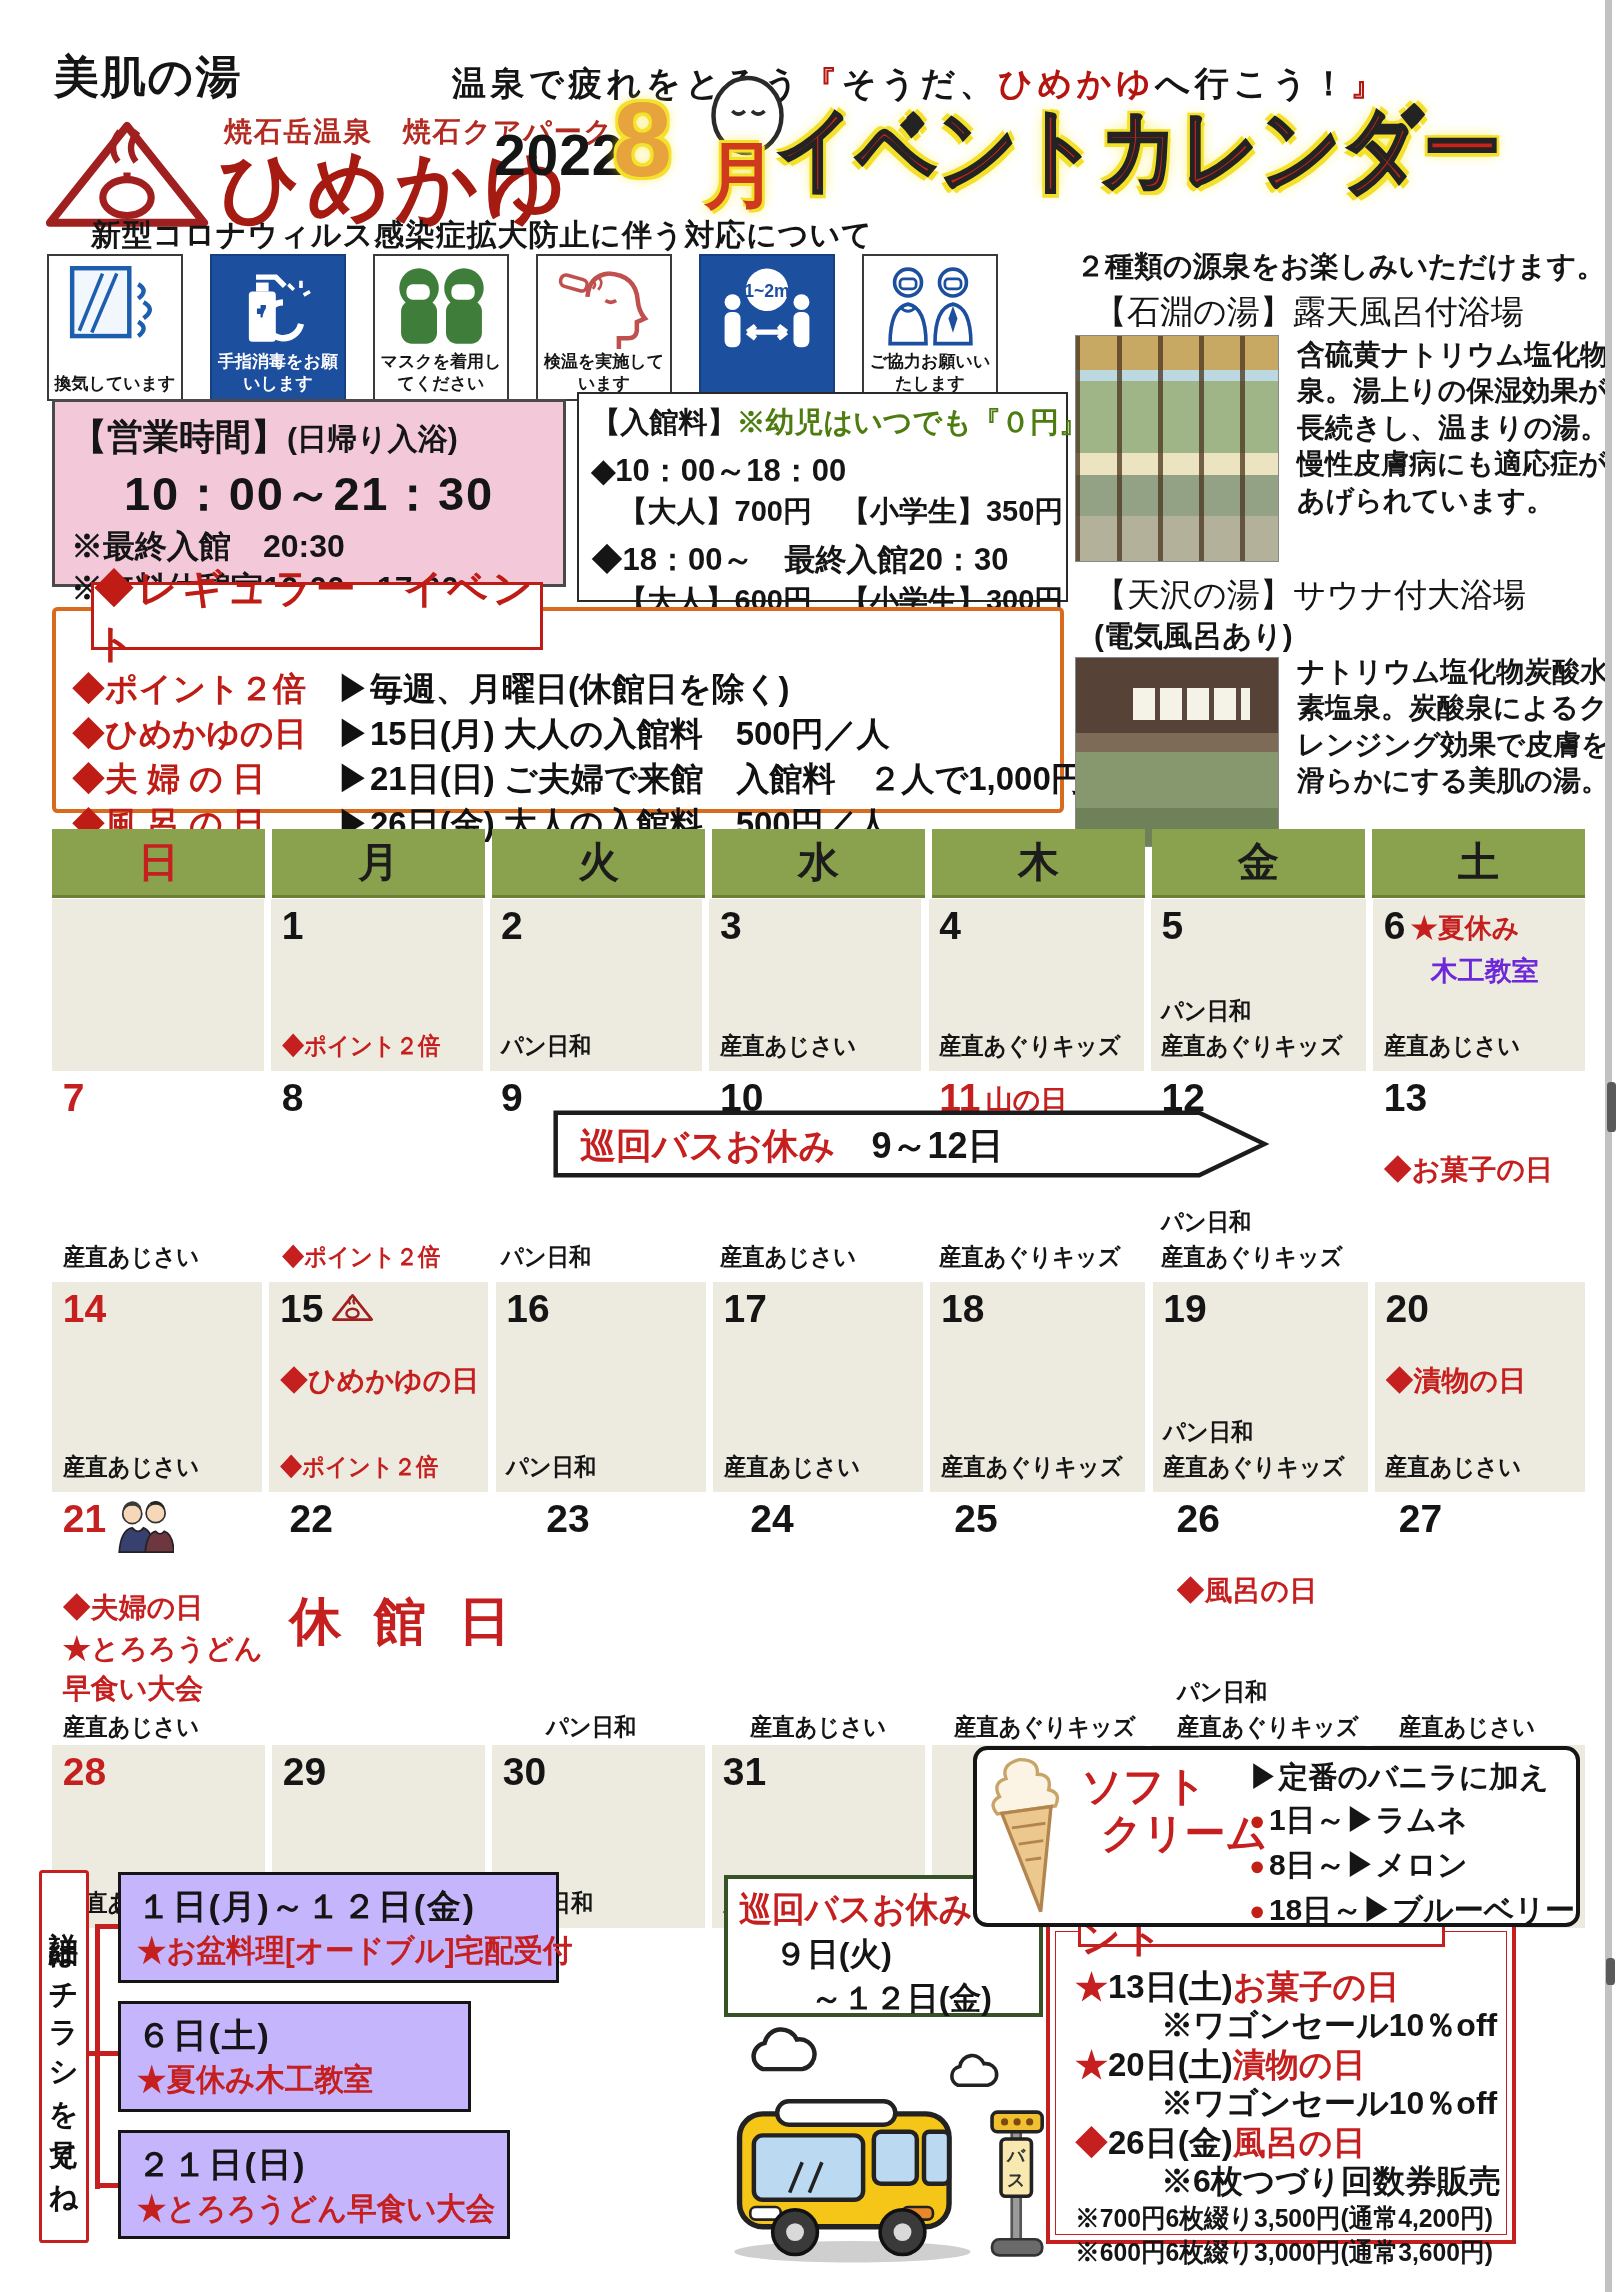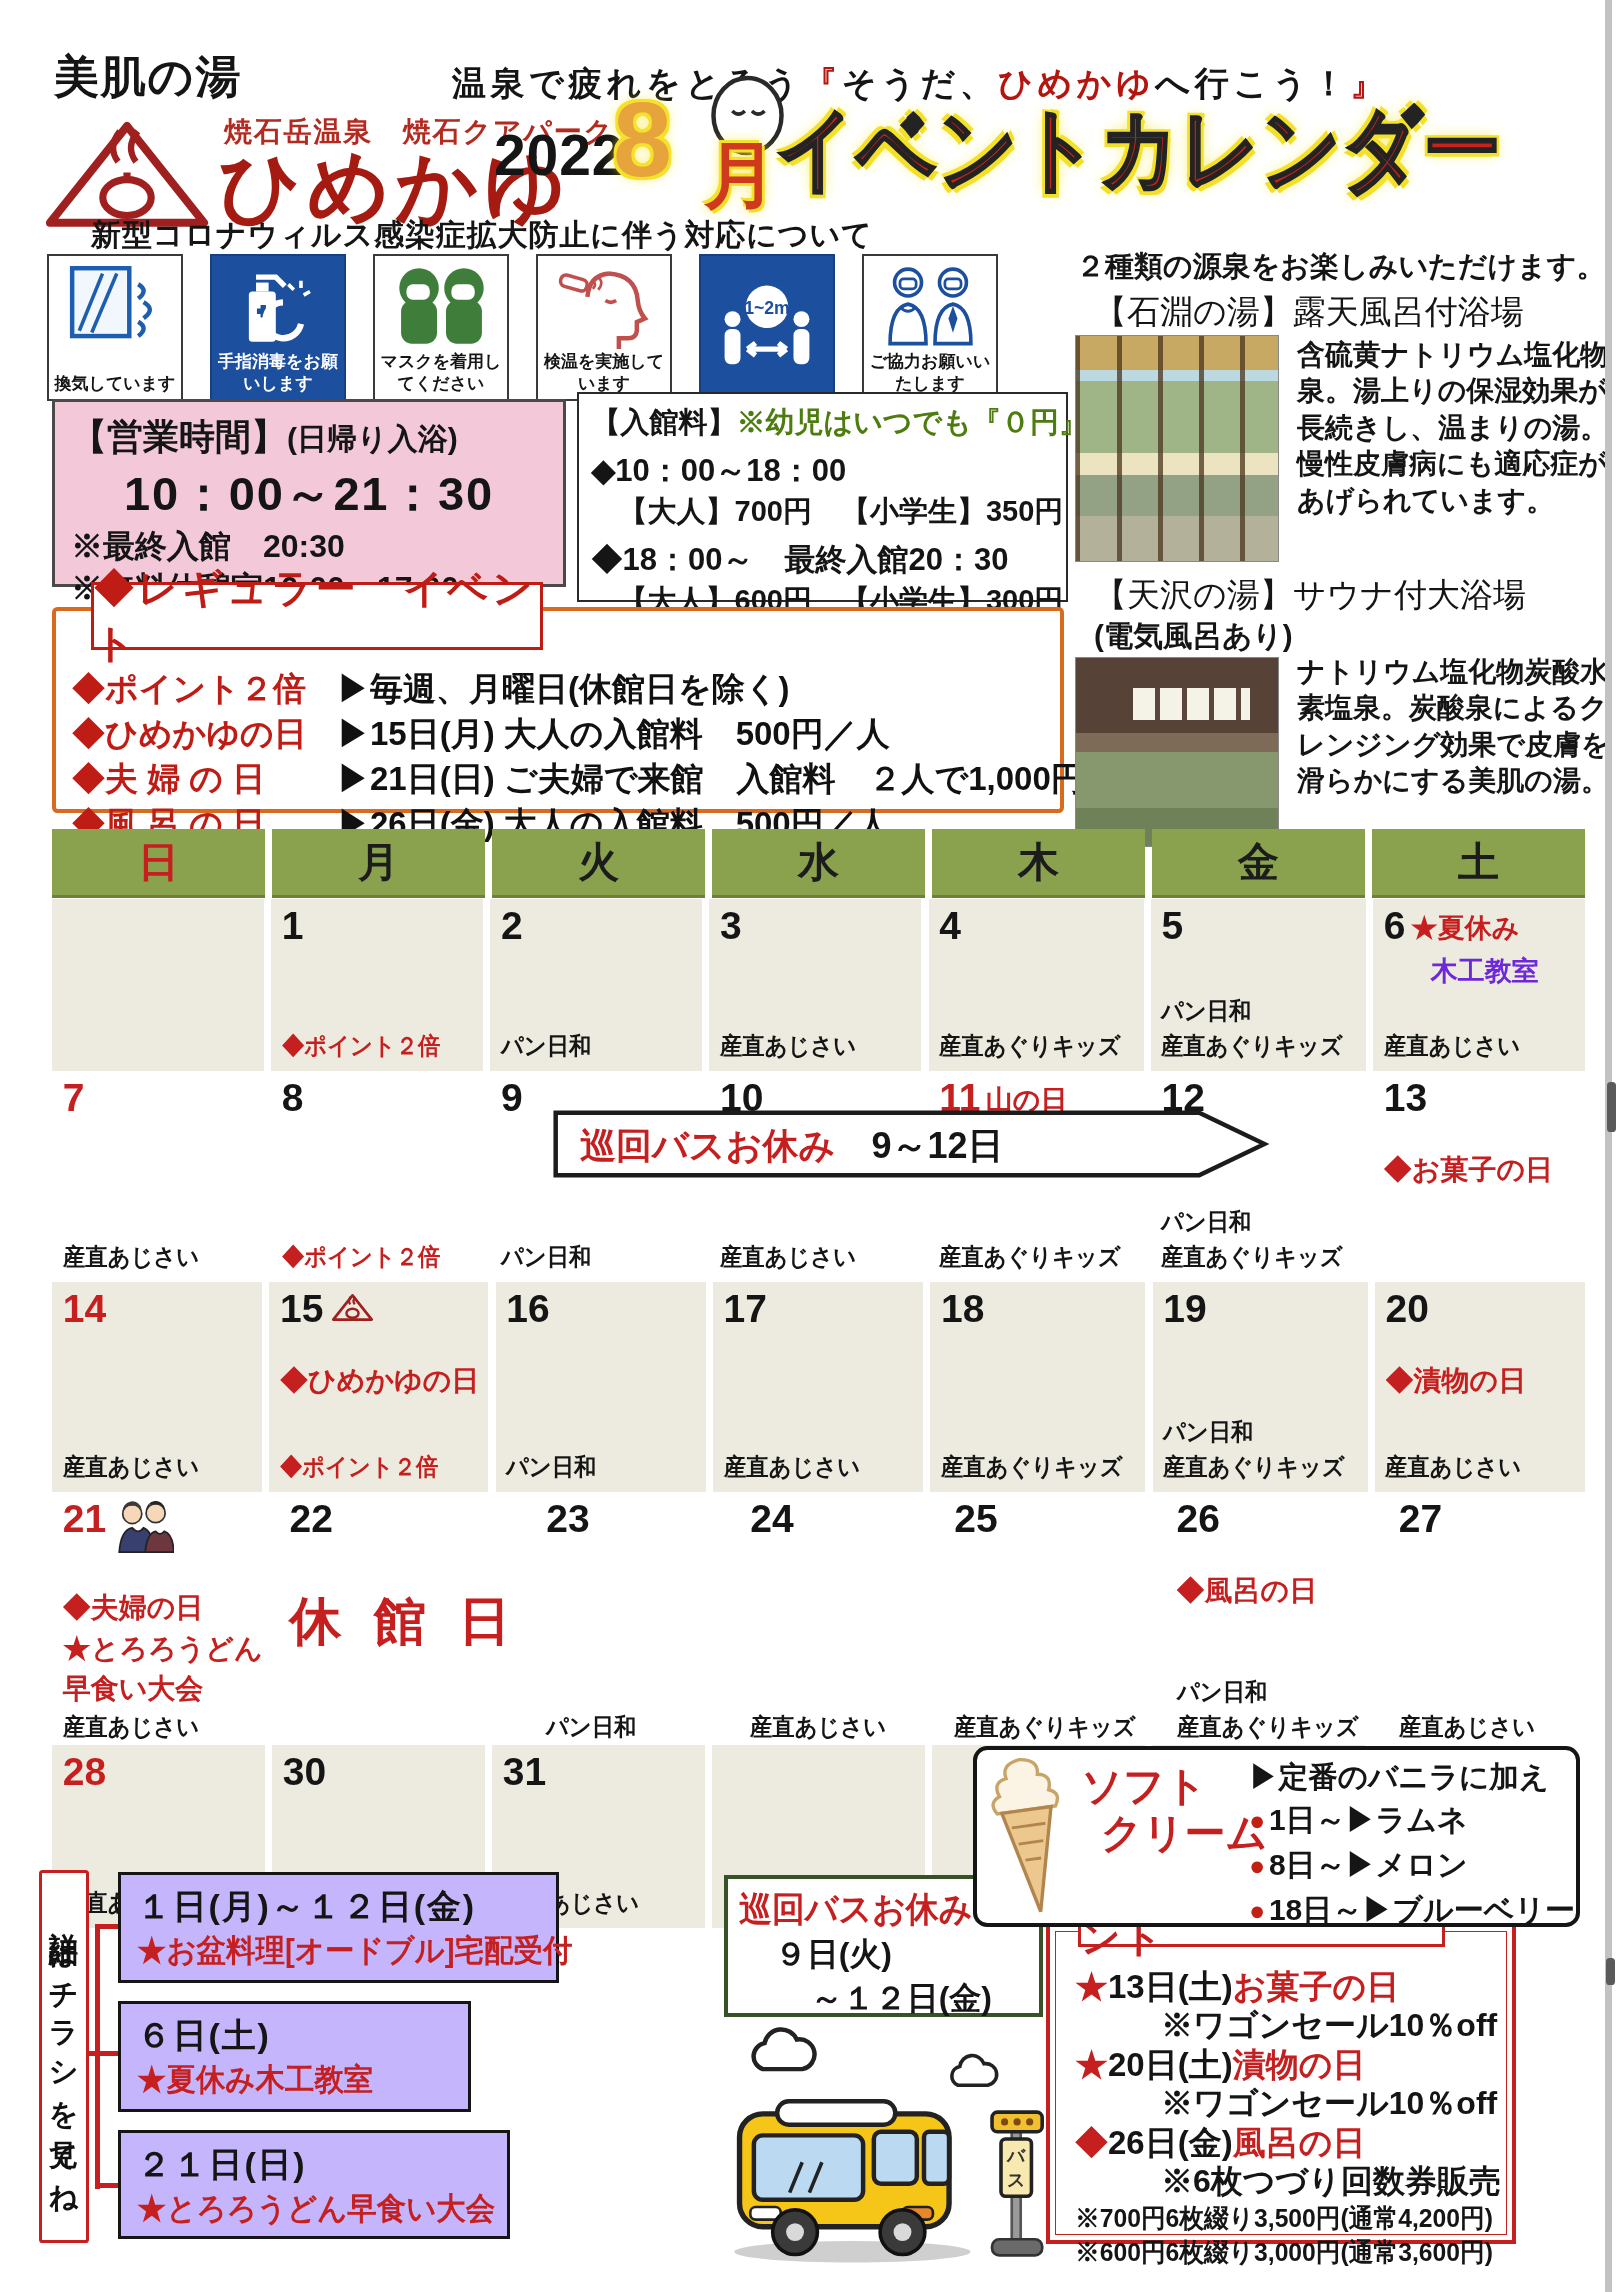--- a/index.html
+++ b/index.html
@@ -22,21 +22,21 @@
       text-shadow:0 0 12.5px #f6e52c,2.7px 2.7px 0 #f3df2a,-2.7px -2.7px 0 #f3df2a;}
   #main-title{left:776px;top:88px;font-size:91px;font-weight:bold;color:#c8221b;white-space:nowrap;
       letter-spacing:0.9px;transform:scaleX(.86);transform-origin:left top;
       -webkit-text-stroke:2.7px #232323;
       text-shadow:0 0 16px #f6e52c,4.5px 4.5px 0 #f3df2a,-4.5px -4.5px 0 #f3df2a,4.5px -4.5px 0 #f3df2a,-4.5px 4.5px 0 #f3df2a;}
   #covid-note{left:91px;top:215px;font-size:30px;font-weight:bold;letter-spacing:0.9px;}
 
   
   #covid-row{left:47px;top:254px;display:flex;gap:27px;}
   .covid-box{width:136px;height:147px;background:#fff;border:2.7px solid #3a3a3a;box-sizing:border-box;
-     display:flex;flex-direction:column;align-items:center;justify-content:center;padding:5.4px 1.8px 3.6px;}
+     display:flex;flex-direction:column;align-items:center;justify-content:flex-start;padding:5.4px 1.8px 3.6px;}
   .covid-box.blue{background:#1d4f9f;border-color:#16407f;}
   .covid-label{font-size:17px;font-weight:bold;text-align:center;line-height:1.3;margin-top:auto;}
   .covid-box.blue .covid-label{color:#fff;}
 
   
   #hours-box{left:52px;top:399px;width:514px;height:188px;background:#f3c9da;border:3.6px solid #4a4a4a;
      box-sizing:border-box;padding:10.7px 16px 0;}
   #hours-box .h-t{font-size:36px;font-weight:bold;}
   #hours-box .h-sub{font-size:30px;font-weight:bold;}
   #hours-box .h-time{font-size:47px;font-weight:bold;text-align:center;letter-spacing:1.8px;margin-top:1.8px;}
@@ -565,20 +565,28 @@
           </div>
         </div>
       </div>
       <div class="cal-row row-beige" style="top: 1745px; height: 183px;">
         <div class="cal-cell">
           <div class="cal-top">
             <span class="cal-num num-red">28</span>
           </div>
           <div class="cal-foot">
             <span class="f">産直あじさい</span>
+          </div>
+        </div>
+        <div class="cal-cell">
+          <div class="cal-top">
+            <span class="cal-num">29</span>
+          </div>
+          <div class="cal-foot">
+            <span class="f red">◆ポイント２倍</span>
           </div>
         </div>
         <div class="cal-cell">
           <div class="cal-top">
             <span class="cal-num">30</span>
           </div>
           <div class="cal-foot">
             <span class="f">パン日和</span>
           </div>
         </div>

